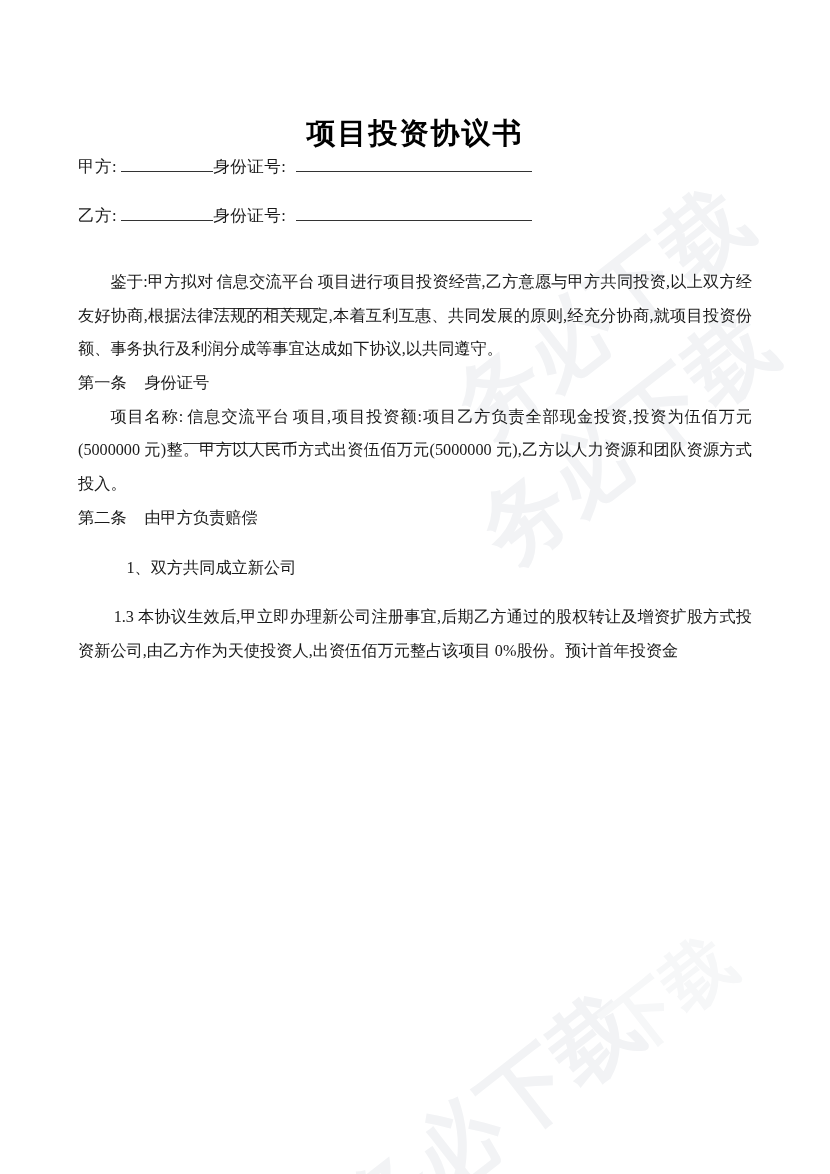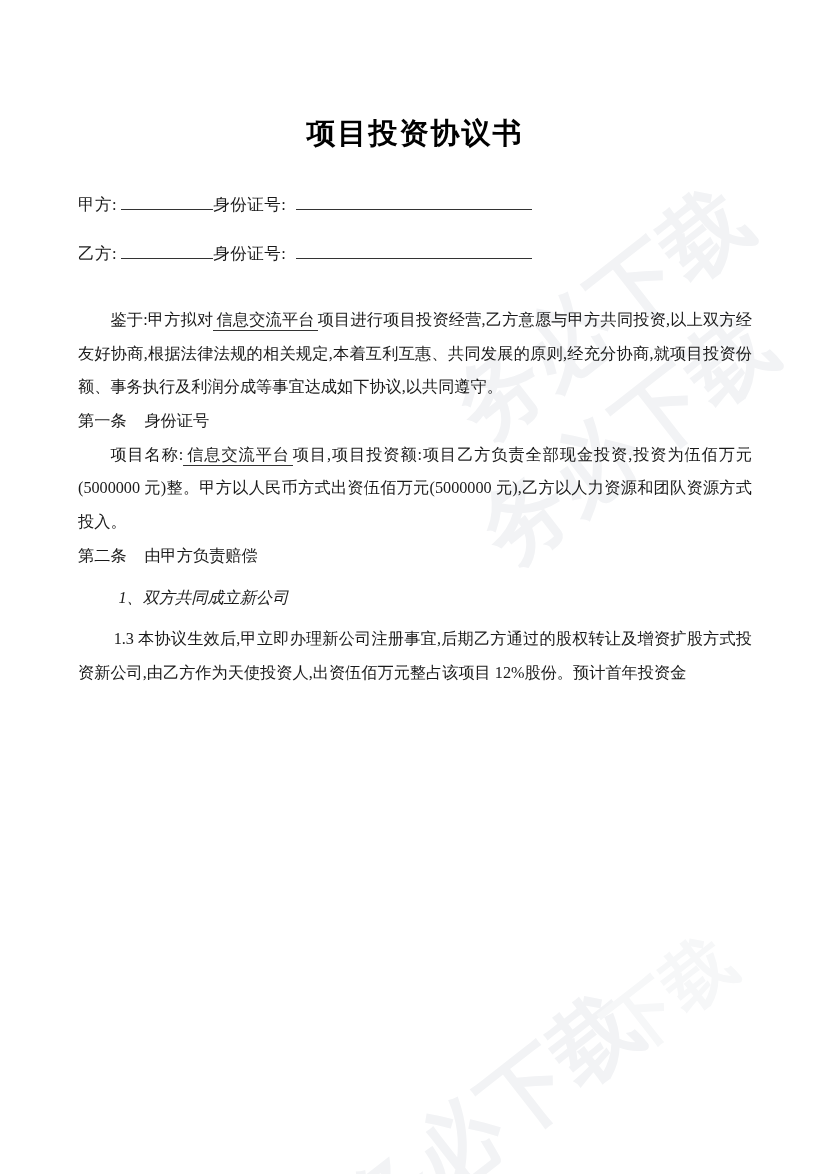--- a/index.html
+++ b/index.html
@@ -53,21 +53,20 @@
     font-family: "Liberation Serif", "DejaVu Serif", serif;
     font-weight: 700;
     font-size: 29px;
     letter-spacing: 2px;
     margin: 0;
     padding-top: 114px;
     color: #000;
   }
 
   .party-block {
-    margin-top: 38px;
   }
   .party-line {
     font-size: 16.5px;
     line-height: 1;
     margin-bottom: 28px;
     white-space: nowrap;
     display: block;
   }
   .party-line .lbl { letter-spacing: 0.5px; }
   .blank {
@@ -93,28 +92,27 @@
     font-size: 16.2px;
     line-height: 2.08;
     margin: 0;
     text-indent: 0;
   }
   .sec-head .gap { display: inline-block; width: 1.1em; }
 
   .sub-head {
     font-size: 16.2px;
     line-height: 2.08;
-    margin: 8px;
+    margin: 16px;
     text-indent: 2em;
-    font-style: italic;
   }
 
   .uline {
     border-bottom: 1.2px solid #333;
-    padding: 0 3px 1px 3px;
+    padding: 0 3px 17px 3px;
   }
   .spacer-sm { height: 14px; }
 </style>
 </head>
 <body>
 
 <div class="page">
 
   <div class="watermark-layer">
     <div class="wm wm-1">务必下载</div>
@@ -147,16 +145,16 @@
     <p class="sec-head"><span>第一条</span><span class="gap"></span><span>身份证号</span></p>
 
     <p class="para"><span>项目名称:</span><span class="uline">信息交流平台</span><span>项目,项目投资额:项目乙方负责全部现金投资,投资为伍佰万元(5000000 元)整。甲方以人民币方式出资伍佰万元(5000000 元),乙方以人力资源和团队资源方式投入。</span></p>
 
     <p class="sec-head"><span>第二条</span><span class="gap"></span><span>由甲方负责赔偿</span></p>
 
     <p class="sub-head">1、双方共同成立新公司</p>
 
 
 
-    <p class="para tight">1.3 本协议生效后,甲立即办理新公司注册事宜,后期乙方通过的股权转让及增资扩股方式投资新公司,由乙方作为天使投资人,出资伍佰万元整占该项目 12%股份。预计首年投资金</p>
+    <p class="para tight">1.3 本协议生效后,甲立即办理新公司注册事宜,后期乙方通过的股权转让及增资扩股方式投资新公司,由乙方作为天使投资人,出资伍佰万元整占该项目 0%股份。预计首年投资金</p>
 
   </div>
 </div>
 
 </body></html>

